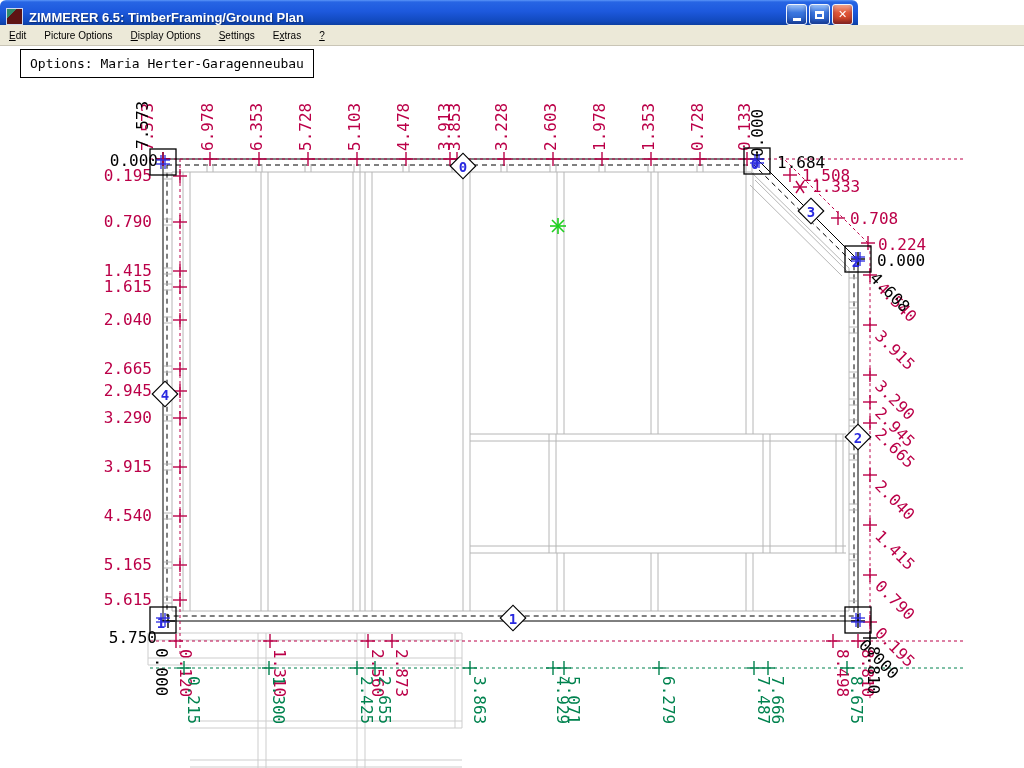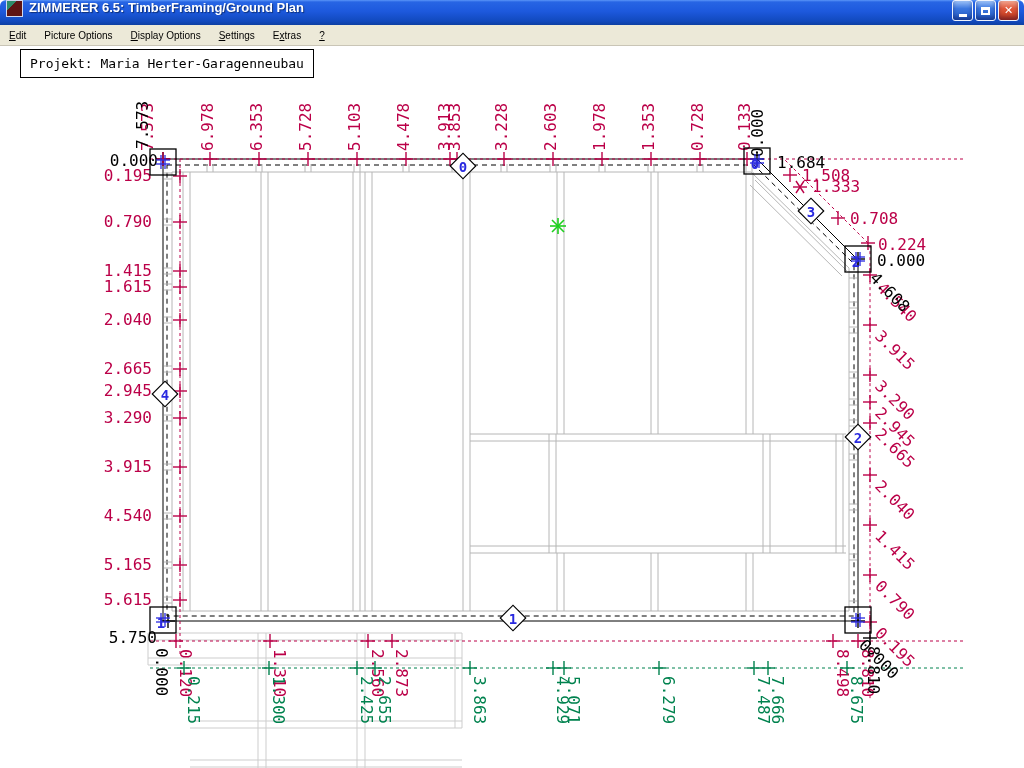--- a/index.html
+++ b/index.html
@@ -1,21 +1,21 @@
 <!DOCTYPE html>
 <html><head>
 <meta charset="utf-8">
 <style>
   html,body{margin:0;padding:0;}
   body{width:1024px;height:768px;position:relative;background:#fff;overflow:hidden;
        font-family:"Liberation Sans",sans-serif;}
   
-  .titlebar{position:absolute;left:0;top:0;width:1024px;height:25px;box-sizing:border-box;
+  .titlebar{position:absolute;left:0;top:0;width:858px;height:25px;box-sizing:border-box;
     background:linear-gradient(180deg,#5a96f8 0%,#2765e4 8%,#1d59dd 45%,#1149bd 85%,#0d3fa2 100%);
-    border-radius:6px 6px 0 0;display:flex;align-items:flex-start;padding:0 4px;}
+    border-radius:6px 6px 0 0;display:flex;align-items:flex-end;padding:0 4px;}
   .app-icon{width:15px;height:15px;margin-left:2px;flex:0 0 auto;border:1px solid #cfd8ef;
     background:linear-gradient(135deg,#2e8b6a 0 32%,#5e1414 32% 100%);}
   .title-text{color:#fff;font-weight:bold;font-size:13px;margin-left:6px;flex:1 1 auto;
     text-shadow:1px 1px 1px #0d2f77;white-space:nowrap;overflow:hidden;}
   .tb-buttons{display:flex;gap:2px;flex:0 0 auto;margin-right:1px;}
   .tb-btn{width:21px;height:21px;border-radius:3px;border:1px solid #eef3fd;box-sizing:border-box;
     display:flex;align-items:center;justify-content:center;color:#fff;
     font:bold 11px "DejaVu Sans",sans-serif;box-shadow:inset 0 -3px 4px rgba(0,0,60,.35);}
   .btn-blue{background:linear-gradient(180deg,#9cc1f7,#3b77e0 40%,#2257bd);}
   .btn-close{background:linear-gradient(180deg,#f2a48e,#e0583a 40%,#bd3317);}
@@ -416,14 +416,14 @@
 <div class="menubar" id="menubar">
     <div class="menu-item"><u>E</u>dit</div>
     <div class="menu-item">Picture Options</div>
     <div class="menu-item"><u>D</u>isplay Options</div>
     <div class="menu-item"><u>S</u>ettings</div>
     <div class="menu-item">E<u>x</u>tras</div>
     <div class="menu-item"><u>?</u></div>
   </div>
 
 <div class="project-box">
-  <span>Projekt: Maria Herter-Garagenneubau</span>
+  <span>Options: Maria Herter-Garagenneubau</span>
 </div>
 
 </body></html>

